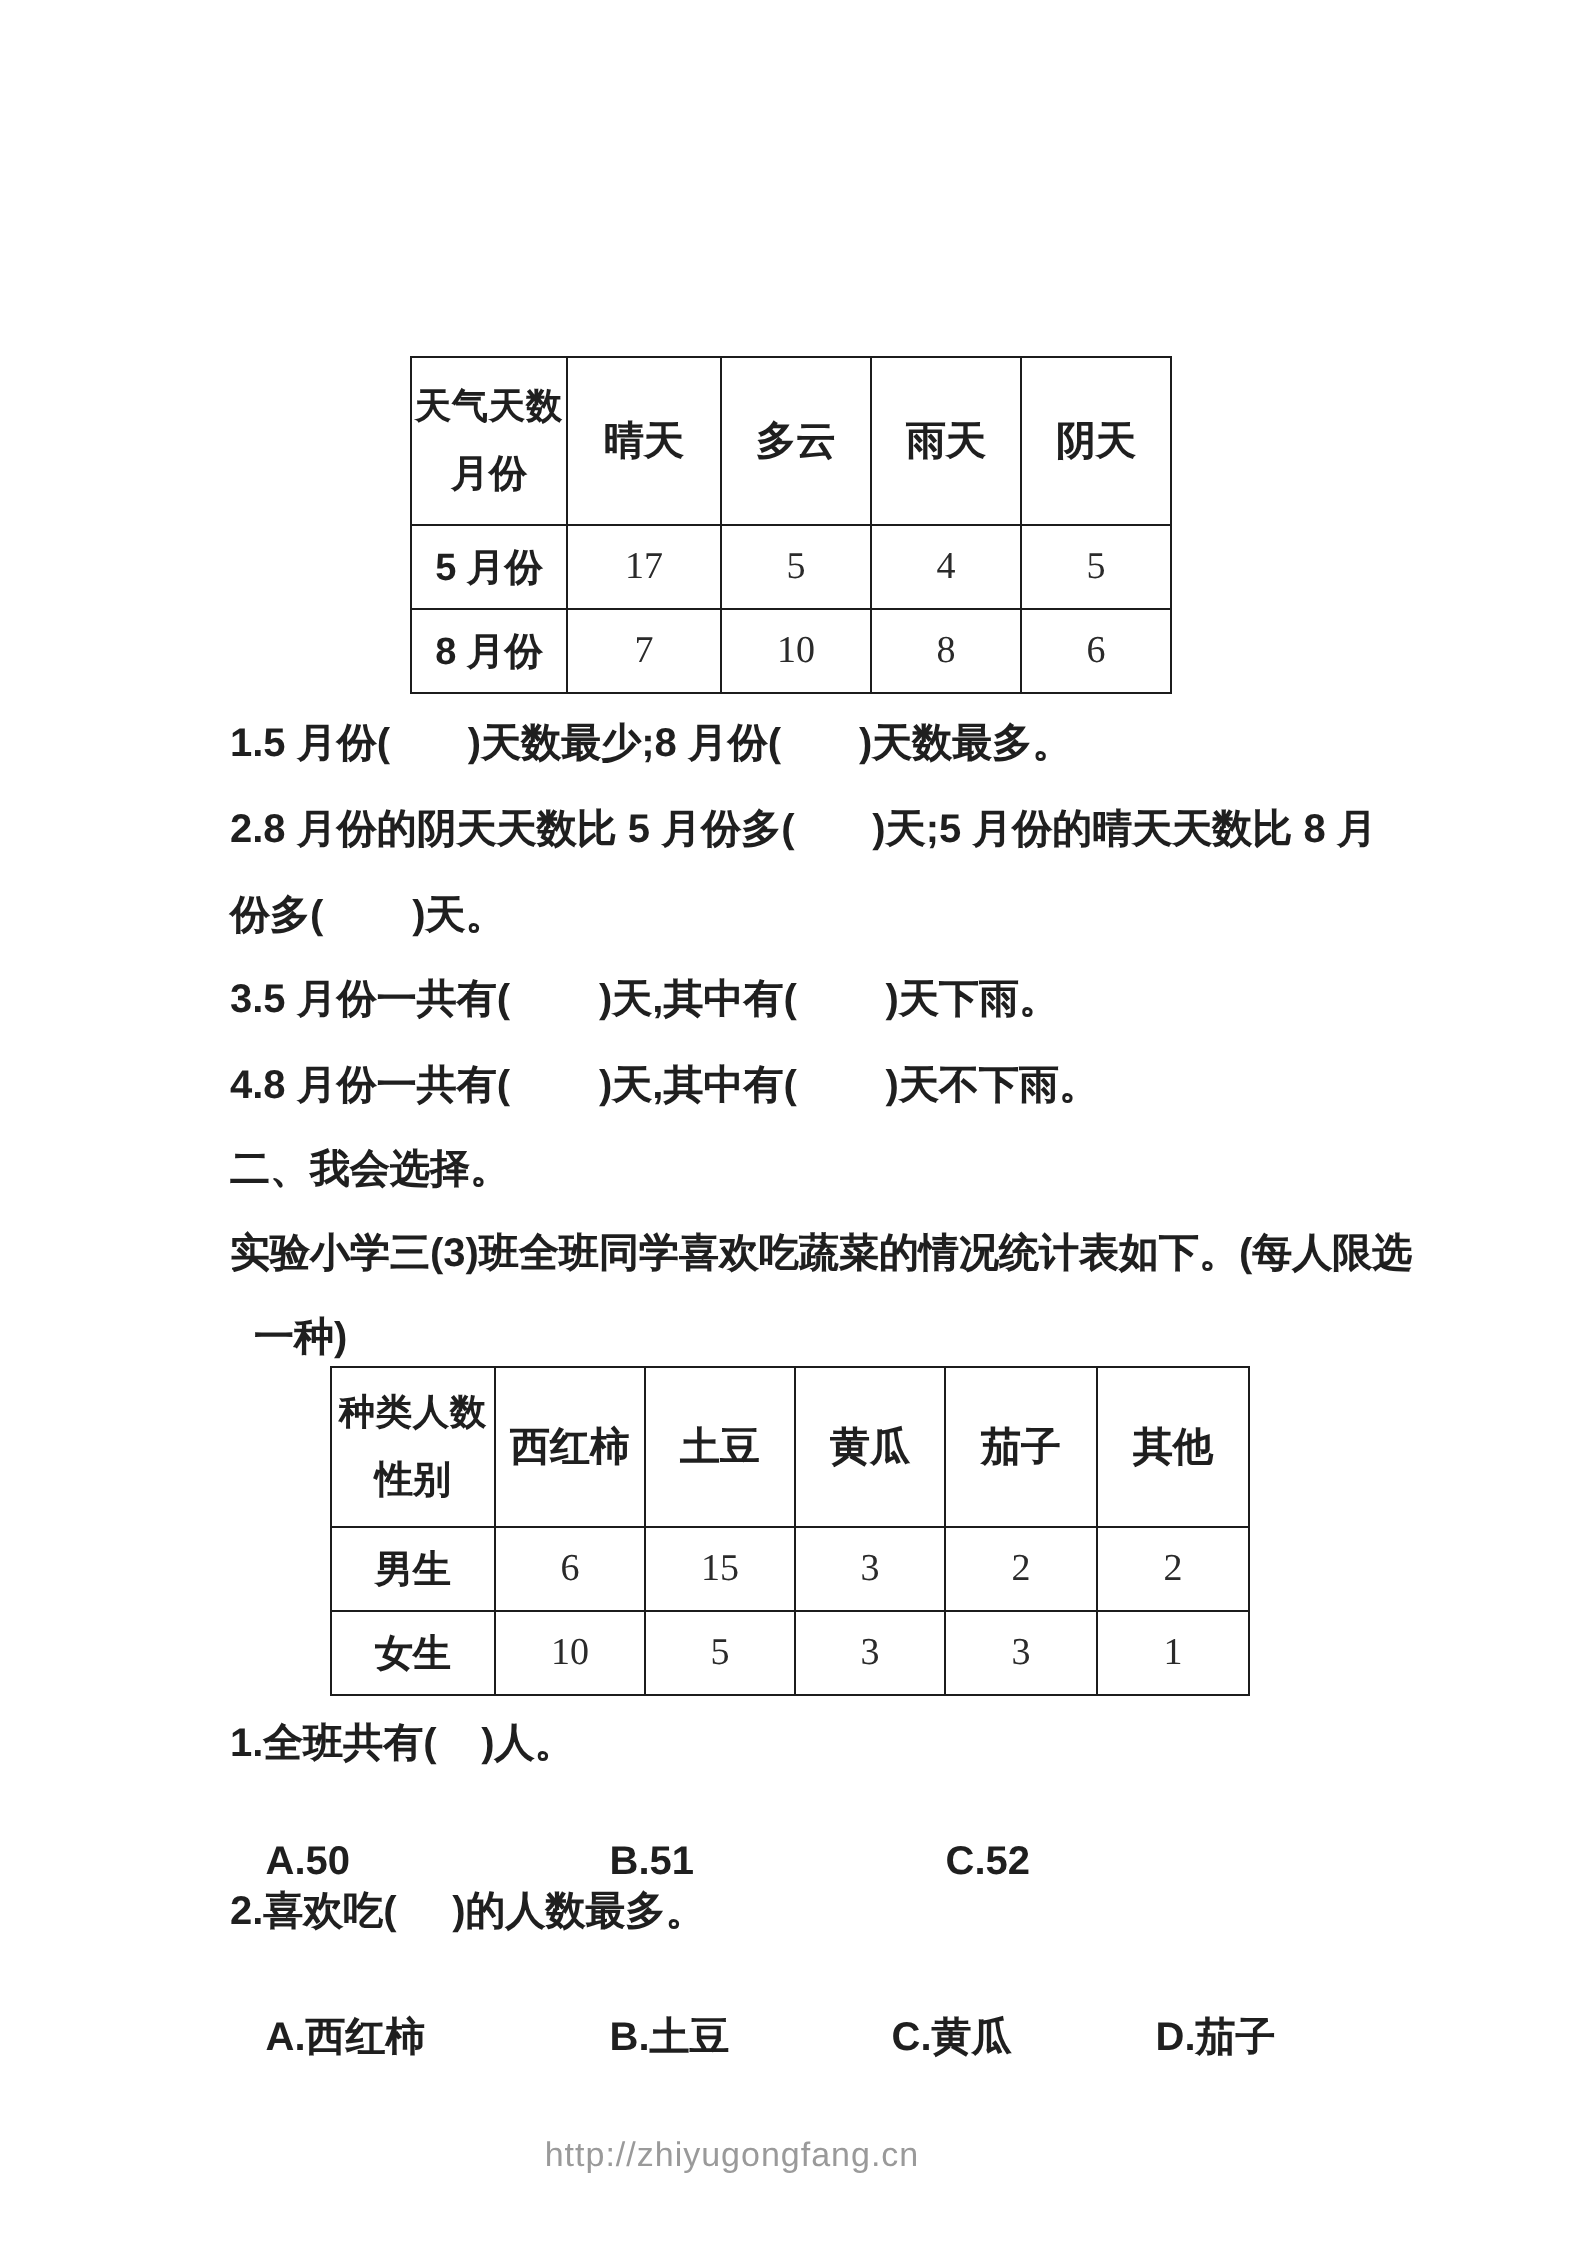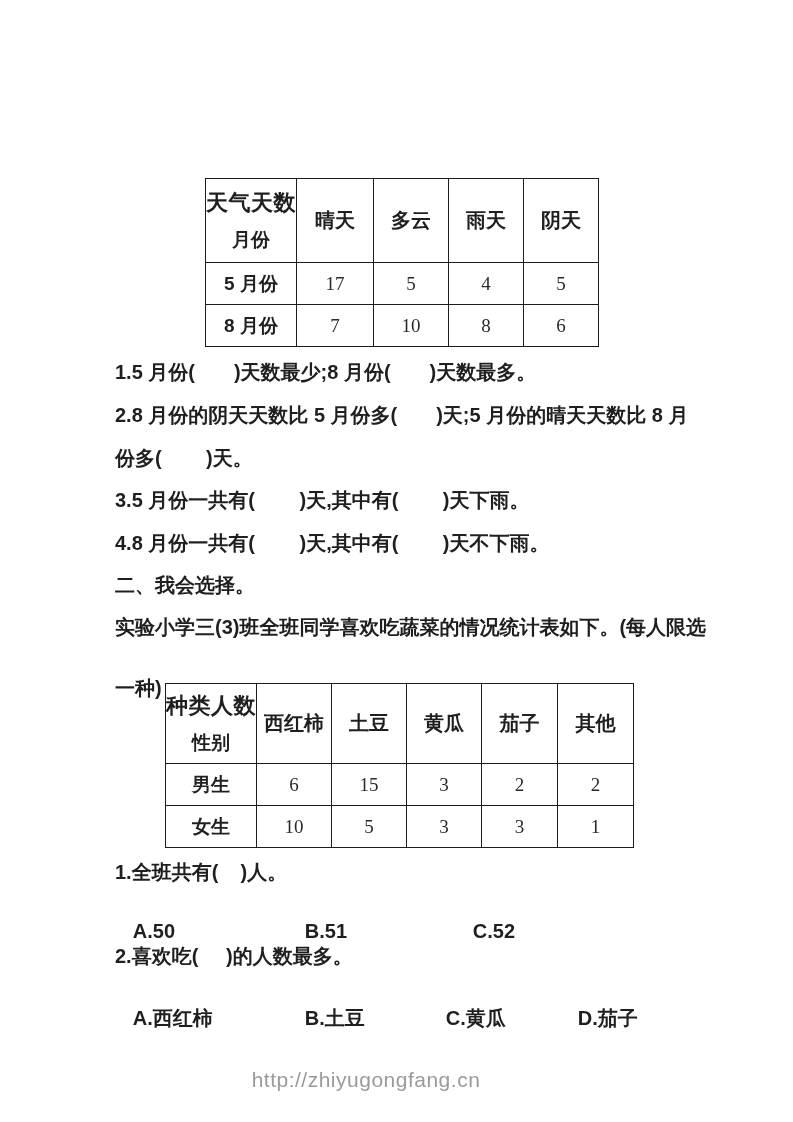--- a/index.html
+++ b/index.html
@@ -50,21 +50,21 @@
   .t1 tr.data { height: 42px; }
   .t2 tr.hdr { height: 80px; }
   .t2 tr.data { height: 42px; }
   .col-hdr {
     font-size: 20px;
     font-weight: 700;
     white-space: pre;
   }
   .corner-cell { vertical-align: middle; }
   .corner-top {
-    font-size: 22px;
+    font-size: 18px;
     font-weight: 700;
     text-align: center;
     letter-spacing: 0.5px;
     white-space: pre;
   }
   .corner-bottom {
     font-size: 19px;
     font-weight: 700;
     text-align: center;
     margin-top: 9px;
@@ -91,21 +91,21 @@
     vertical-align: top;
   }
   .opts .w172 { width: 172px; }
   .opts .w168 { width: 168px; }
   .opts .w141 { width: 141px; }
   .opts .w132 { width: 132px; }
   .footer-url {
     position: absolute;
     top: 1068px; left: 0; width: 732px;
     text-align: center;
-    font-size: 21px;
+    font-size: 17px;
     font-weight: 400;
     color: #9a9a9a;
     letter-spacing: 0.5px;
     white-space: pre;
   }
 </style>
 </head>
 <body>
 
 <div class="page">
@@ -149,21 +149,21 @@
     </table>
 
   <div class="line" style="top:360px;">1.5 月份(       )天数最少;8 月份(       )天数最多。</div>
   <div class="line" style="top:403px;">2.8 月份的阴天天数比 5 月份多(       )天;5 月份的晴天天数比 8 月</div>
   <div class="line" style="top:446px;">份多(        )天。</div>
   <div class="line" style="top:488px;">3.5 月份一共有(        )天,其中有(        )天下雨。</div>
   <div class="line" style="top:531px;">4.8 月份一共有(        )天,其中有(        )天不下雨。</div>
 
   <div class="line" style="top:573px;">二、我会选择。</div>
   <div class="line" style="top:615px;">实验小学三(3)班全班同学喜欢吃蔬菜的情况统计表如下。(每人限选</div>
-  <div class="line" style="top:676px;">一种)</div>
+  <div class="line" style="top:657px;margin-left:12px;">一种)</div>
 
   <table class="grid t2">
     <colgroup>
       <col style="width:82px">
         <col style="width:75px">
         <col style="width:75px">
         <col style="width:75px">
         <col style="width:76px">
         <col style="width:76px">
     </colgroup>

